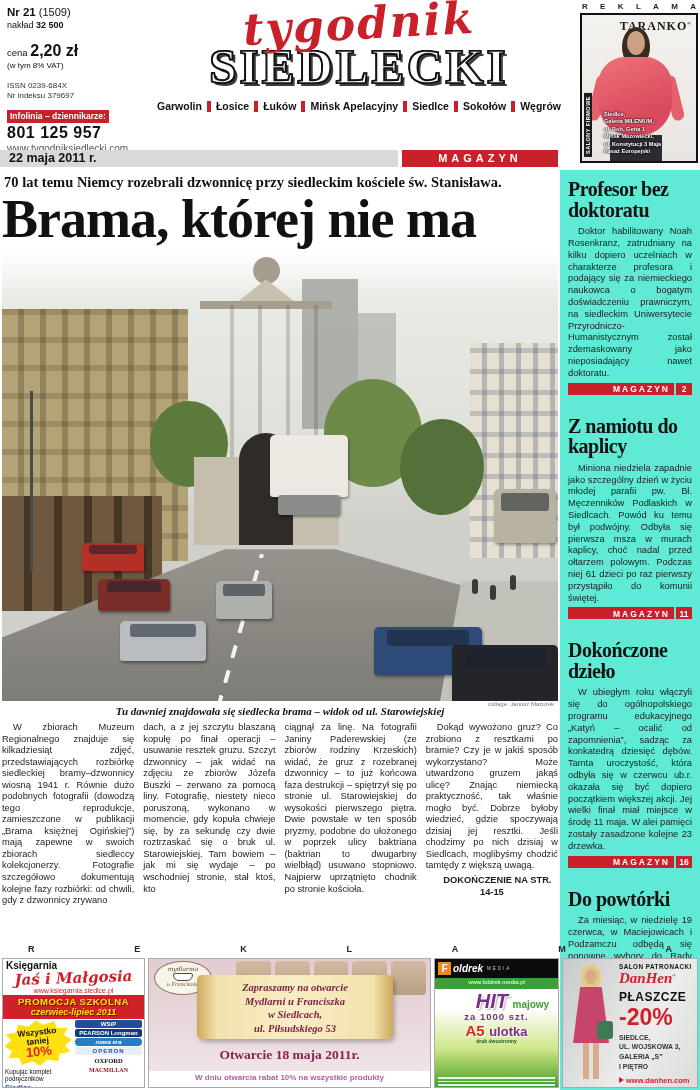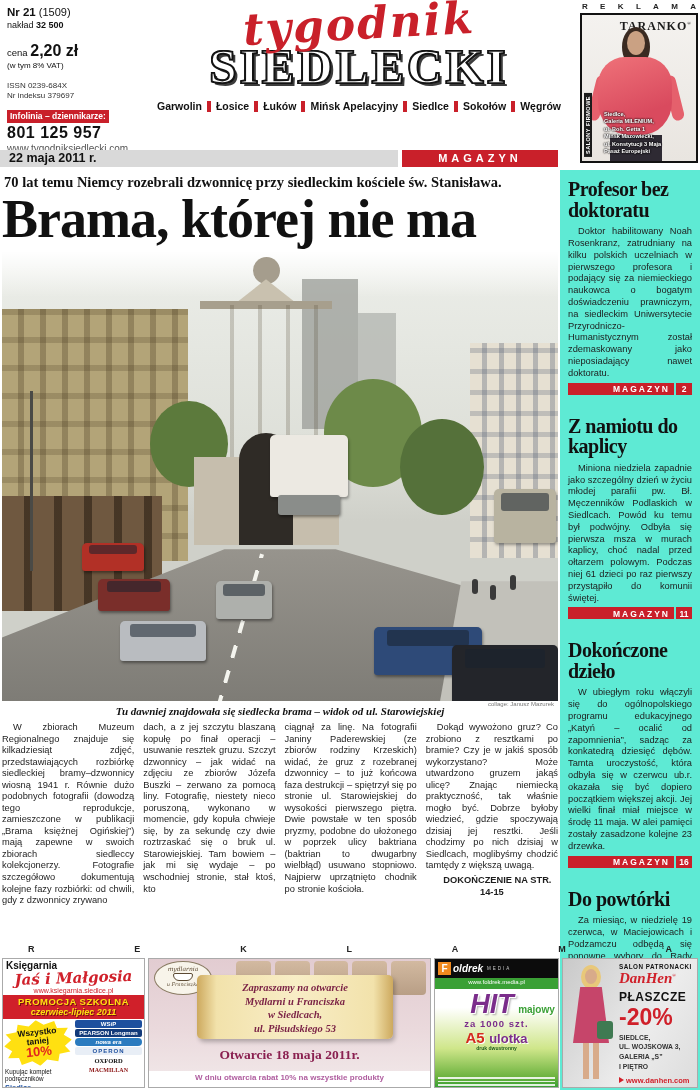--- a/index.html
+++ b/index.html
@@ -205,21 +205,21 @@
 
   
   .ad-fold{width:125px;background:linear-gradient(#ffffff 38%,#cfe68a 70%,#6db33f 92%,#3aa035);}
   .fd-top{height:19px;background:#0c0c0c;display:flex;align-items:center;gap:2px;padding:0 3px;}
   .fd-f{width:13px;height:13px;background:#f08a1e;color:#fff;font-weight:900;font-size:10px;
         text-align:center;line-height:13px;}
   .fd-rest{color:#fff;font-weight:900;font-size:10px;font-style:italic;}
   .fd-media{color:#ccc;font-size:4.5px;letter-spacing:2px;margin-left:2px;}
   .fd-url{height:10px;background:#3aa035;color:#fff;font-size:6px;text-align:center;padding-top:1px;}
   .fd-hit{text-align:center;margin-top:2px;line-height:1;}
-  .fd-hit .h1{font-size:27px;font-weight:900;font-style:italic;color:#7b2d8b;
+  .fd-hit .h1{font-size:20px;font-weight:900;font-style:italic;color:#7b2d8b;
               text-shadow:1px 1px 0 #fff,-1px -1px 0 #fff,2px 2px 2px rgba(0,0,0,.3);margin-left:32px;}
   .fd-hit .h2{font-size:10px;font-weight:900;color:#3aa035;text-shadow:1px 1px 0 #fff;}
   .fd-price{text-align:center;line-height:.9;margin-top:1px;}
   .fd-price .n{font-size:25px;font-weight:900;font-style:italic;color:#e2521a;
                text-shadow:1px 1px 0 #fff,2px 2px 2px rgba(0,0,0,.25);}
   .fd-price .zl{font-size:13px;font-weight:900;font-style:italic;color:#e2521a;}
   .fd-price .net{font-size:5px;font-weight:bold;color:#e2521a;display:block;}
   .fd-qty{text-align:center;font-size:9.5px;font-weight:900;color:#7b2d8b;letter-spacing:1px;}
   .fd-a5{text-align:center;line-height:1;margin-top:1px;}
   .fd-a5 .a{font-size:15px;font-weight:900;color:#d42b1e;text-shadow:1px 1px 0 #fff;}
@@ -397,21 +397,21 @@
       <div class="col indent">
         <span>Dokąd wywożono gruz? Co zrobiono z resztkami po bramie? Czy je w jakiś sposób wykorzystano? Może utwardzono gruzem jakąś ulicę? Znając niemiecką praktyczność, tak właśnie mogło być. Dobrze byłoby wiedzieć, gdzie spoczywają dzisiaj jej resztki. Jeśli chodzimy po nich dzisiaj w Siedlcach, moglibyśmy chodzić tamtędy z większą uwagą.</span>
         <div class="continuation">DOKOŃCZENIE NA STR. 14-15</div>
       </div>
     </div>
   </div>
 
   <aside class="sidebar">
     <div class="article">
       <div class="art-title">Profesor bez doktoratu</div>
-      <div class="art-body">Doktor habilitowany Noah Rosenkranz, zatrudniany na kilku polskich uczelniach w pierwszego profesora i podający się za niemieckiego naukowca o bogatym doświadczeniu prawniczym, na siedleckim Uniwersytecie Przyrodniczo-Humanistycznym został zdemaskowany jako nieposiadający nawet doktoratu.</div>
+      <div class="art-body">Doktor habilitowany Noah Rosenkranz, zatrudniany na kilku dopiero uczelniach w charakterze profesora i podający się za niemieckiego naukowca o bogatym doświadczeniu prawniczym, na siedleckim Uniwersytecie Przyrodniczo-Humanistycznym został zdemaskowany jako nieposiadający nawet doktoratu.</div>
       <div class="art-tag">
         <div class="tag-bar">MAGAZYN</div>
         <div class="tag-num">2</div>
       </div>
     </div>
     <div class="article">
       <div class="art-title">Z namiotu do kaplicy</div>
       <div class="art-body">Miniona niedziela zapadnie jako szczególny dzień w życiu młodej parafii pw. Bł. Męczenników Podlaskich w Siedlcach. Powód ku temu był podwójny. Odbyła się pierwsza msza w murach kaplicy, choć nadal przed ołtarzem polowym. Podczas niej 61 dzieci po raz pierwszy przystąpiło do komunii świętej.</div>
       <div class="art-tag">
         <div class="tag-bar">MAGAZYN</div>

